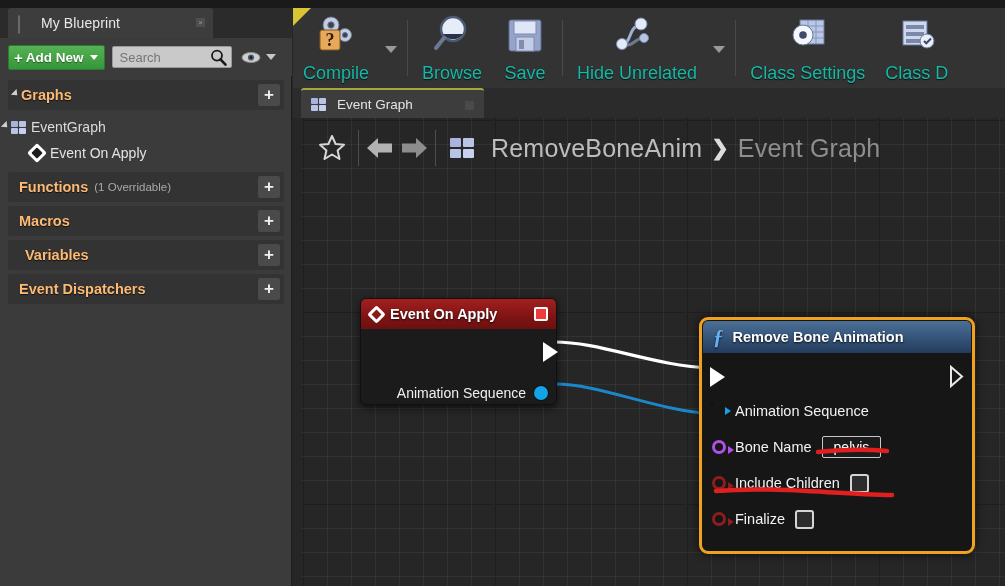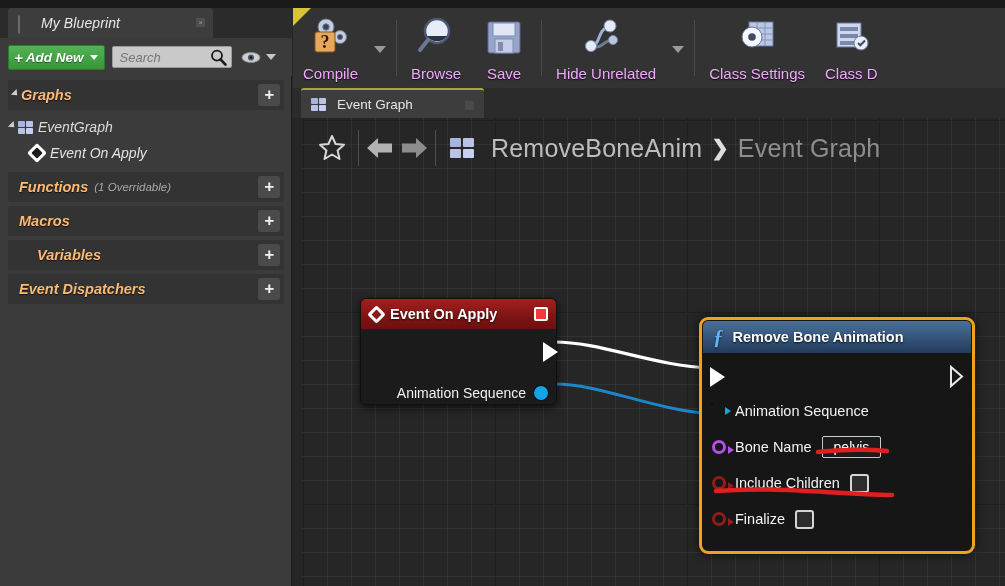--- a/index.html
+++ b/index.html
@@ -15,21 +15,20 @@
   .top-strip {
     position: absolute; left: 0; top: 0; width: 1005px; height: 8px;
     background: #1a1a1a;
   }
 
   
   .left-panel {
     position: absolute; left: 0; top: 8px; width: 292px; height: 578px;
     background: #3b3b3b;
     border-right: 1px solid #1e1e1e;
-    font-style: italic;
   }
   .panel-tabbar {
     position: absolute; left: 0; top: 0; width: 292px; height: 30px;
     background: #2b2b2b;
   }
   .panel-tab {
     position: absolute; left: 8px; top: 0; height: 30px; width: 205px;
     background: #3d3d3d;
     border-top-left-radius: 3px; border-top-right-radius: 3px;
     display: flex; align-items: center; padding: 0 6px;
@@ -104,21 +103,21 @@
     text-shadow: 0 1px 1px rgba(0,0,0,.7);
   }
   .tree-row .sub {
     color: #a9a9a9; font-size: 11.5px; font-weight: normal; margin-left: 6px;
   }
   .plus-btn {
     position: absolute; right: 4px; top: 4px; width: 22px; height: 22px;
     background: #4a4a4a; border-radius: 2px; color: #f0f0f0;
     font-size: 17px; font-weight: bold; line-height: 21px; text-align: center;
   }
-  .graph-row { display: flex; align-items: center; height: 26px; padding-left: 10px; }
+  .graph-row { display: flex; align-items: center; height: 26px; padding-left: 3px; }
   .grid4-icon {
     width: 15px; height: 13px; margin-right: 5px;
     display: grid; grid-template-columns: 7px 7px; grid-template-rows: 6px 6px;
     gap: 1px;
   }
   .grid4-icon i { background: #b9c3e6; border-radius: 1px; display: block; }
   .grid4-icon i:nth-child(1){ background:#a8b4df; }
   .grid4-icon i:nth-child(4){ background:#c8d0f0; }
   .graph-row .lbl { color: #dcdcdc; font-size: 14px; }
   .event-row { display: flex; align-items: center; height: 26px; padding-left: 30px; }
@@ -143,21 +142,21 @@
     border-top: 18px solid #d9c435; border-right: 18px solid transparent;
   }
   .tb-items { display: flex; height: 80px; align-items: stretch; }
   .tb-item {
     position: relative; display: flex; flex-direction: column;
     align-items: center; justify-content: center;
     padding: 0 10px; min-width: 66px;
   }
   .tb-item .ico { height: 46px; display: flex; align-items: center; justify-content: center; }
   .tb-item .cap {
-    color: #f0abfc; font-size: 15px; margin-top: 5px;
+    color: #14b8a6; font-size: 18px; margin-top: 5px;
     text-shadow: 0 1px 1px rgba(0,0,0,.8); white-space: nowrap;
   }
   .tb-drop {
     display: flex; align-items: center; padding: 0 6px;
     align-self: center; margin-top: 2px;
   }
   .tb-drop .caret {
     width: 0; height: 0;
     border-left: 6px solid transparent; border-right: 6px solid transparent;
     border-top: 7px solid #9a9a9a;
@@ -398,21 +397,21 @@
         <span class="sub">(1 Overridable)</span>
         <span class="plus-btn">+</span>
       </div>
 
       <div class="tree-row">
         <span class="title" style="margin-left:11px;">Macros</span>
         <span class="plus-btn">+</span>
       </div>
 
       <div class="tree-row">
-        <span class="title" style="margin-left:29px;">Variables</span>
+        <span class="title" style="margin-left:17px;">Variables</span>
         <span class="plus-btn">+</span>
       </div>
 
       <div class="tree-row">
         <span class="title" style="margin-left:11px;">Event Dispatchers</span>
         <span class="plus-btn">+</span>
       </div>
 
     </div>
   </div>

